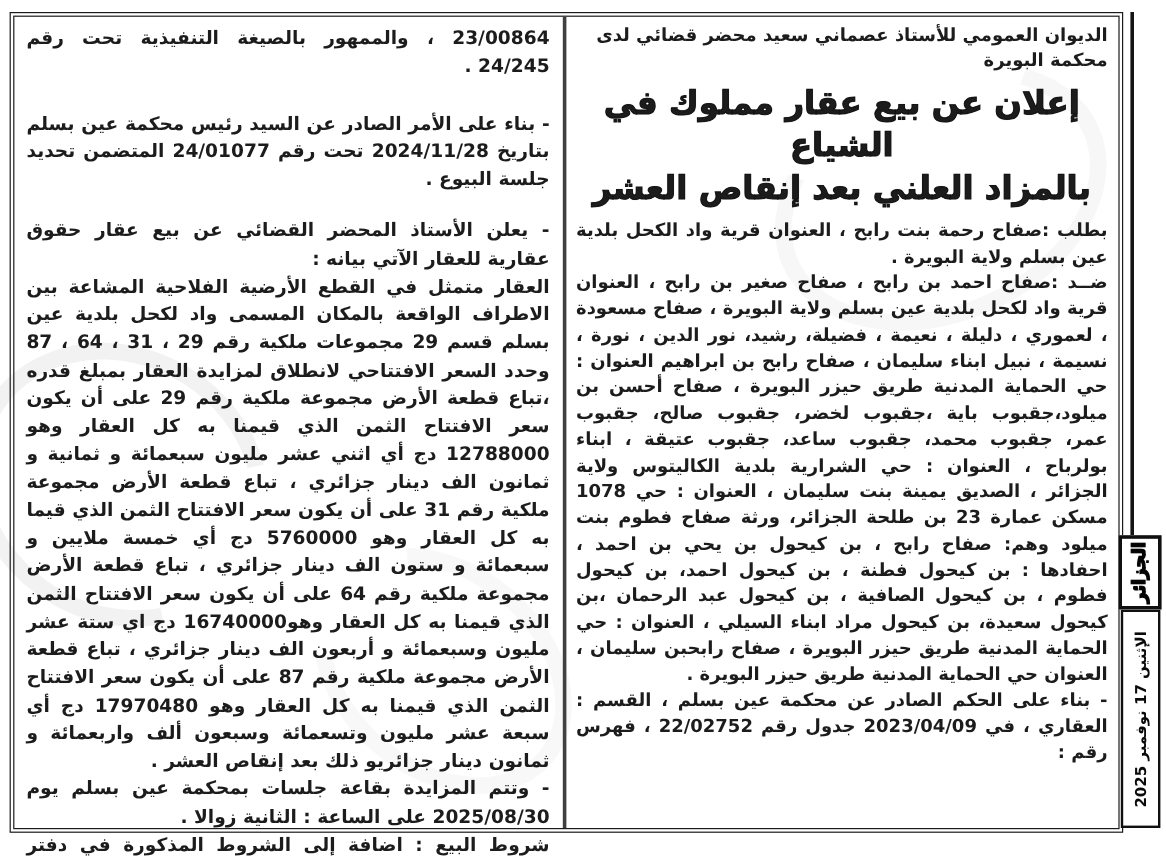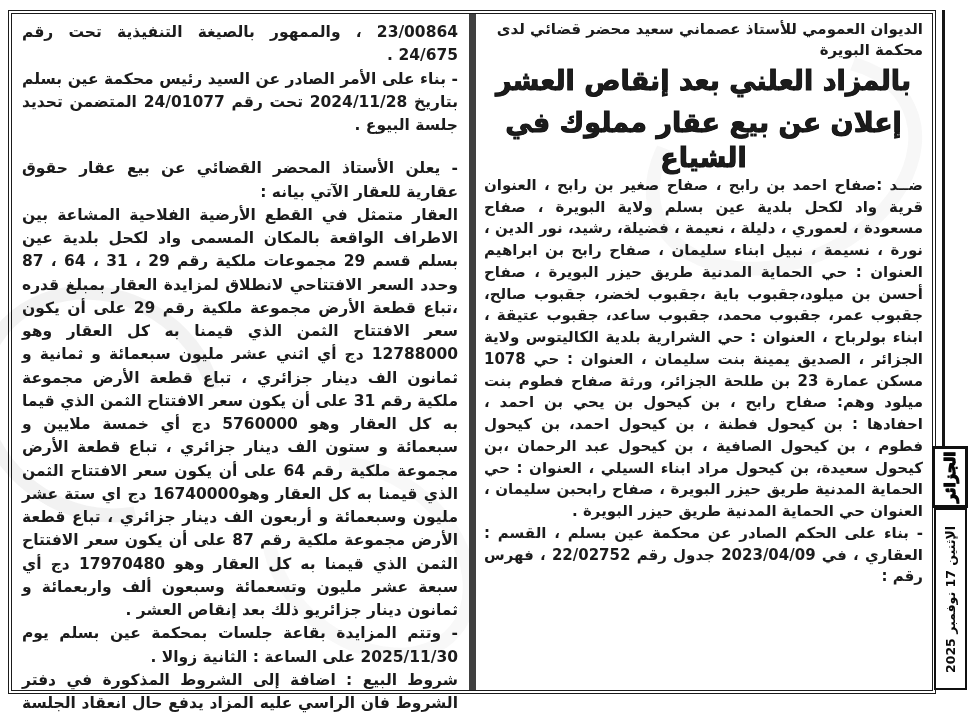--- a/index.html
+++ b/index.html
@@ -11,32 +11,32 @@
   .wm{position:absolute;border:14px solid #e9e9e9;border-radius:50%;opacity:.55;pointer-events:none;}
   .wm1{left:-30px;top:290px;width:230px;height:200px;transform:rotate(32deg);border-right-color:transparent;}
   .wm2{left:640px;top:60px;width:260px;height:180px;transform:rotate(-24deg);opacity:.35;border-top-color:transparent;}
   .wm3{left:250px;top:470px;width:210px;height:150px;transform:rotate(40deg);opacity:.3;border-left-color:transparent;}
 
   .frame{
     position:absolute;left:8px;top:10px;width:928px;height:684px;box-sizing:border-box;
     border:4px double #1b1b1b;display:flex;flex-direction:row;direction:rtl;background:transparent;
   }
   .col{box-sizing:border-box;}
-  .col-right{width:463px;padding:5px 9px 4px 8px;border-left:7px solid #404040;}
+  .col-right{width:463px;padding:5px 9px 4px 8px;border-left:3px solid #404040;}
   .col-left{flex:1;padding:7px 11px 4px 10px;}
 
   .office{margin:0;font-size:15px;font-weight:bold;line-height:1.42;text-align:right;}
   .title{
     margin:7px 0 0 0;font-size:27px;font-weight:bold;text-align:center;line-height:1.3;
     letter-spacing:-0.5px;-webkit-text-stroke:0.9px #141414;text-shadow:0 0 0.6px #141414;
   }
   .title2{margin-top:1px;margin-bottom:7px;}
   .body{margin:0;font-size:15px;font-weight:bold;line-height:1.45;text-align:justify;}
   .col-left .body{font-size:15.5px;line-height:1.5;}
-  .gap-b{margin-bottom:17px;}
+  .gap-b{margin-bottom:17px;margin-top:24px;}
   .gap-t{margin-top:20px;}
 
   
   .edge-rule{position:absolute;left:942px;top:10px;width:3px;height:436px;background:#151515;}
   .masthead{
     position:absolute;left:932px;top:446px;width:36px;height:62px;box-sizing:border-box;
     border:3px solid #101010;background:#ffffff;display:flex;align-items:center;justify-content:center;overflow:hidden;
   }
   .masthead .vert{
     transform:rotate(-90deg);white-space:nowrap;font-size:15px;font-weight:bold;color:#050505;
@@ -54,32 +54,33 @@
 <div class="page">
 
   <div class="wm wm1"></div>
   <div class="wm wm2"></div>
   <div class="wm wm3"></div>
 
   <div class="frame">
 
     <div class="col col-right">
       <p class="office">الديوان العمومي للأستاذ عصماني سعيد محضر قضائي لدى محكمة البويرة</p>
+      <h1 class="title">إعلان عن بيع عقار مملوك في الشياع</h1>
       <h1 class="title title2">بالمزاد العلني بعد إنقاص العشر</h1>
-      <h1 class="title">إعلان عن بيع عقار مملوك في الشياع</h1>
+      <p class="body">بطلب :صفاح رحمة بنت رابح ، العنوان قرية واد الكحل بلدية عين بسلم ولاية البويرة .</p>
       <p class="body">ضــد :صفاح احمد بن رابح ، صفاح صغير بن رابح ، العنوان قرية واد لكحل بلدية عين بسلم ولاية البويرة ، صفاح مسعودة ، لعموري ، دليلة ، نعيمة ، فضيلة، رشيد، نور الدين ، نورة ، نسيمة ، نبيل ابناء سليمان ، صفاح رابح بن ابراهيم العنوان : حي الحماية المدنية طريق حيزر البويرة ، صفاح أحسن بن ميلود،جقبوب باية ،جقبوب لخضر، جقبوب صالح، جقبوب عمر، جقبوب محمد، جقبوب ساعد، جقبوب عتيقة ، ابناء بولرباح ، العنوان : حي الشرارية بلدية الكاليتوس ولاية الجزائر ، الصديق يمينة بنت سليمان ، العنوان : حي 1078 مسكن عمارة 23 بن طلحة الجزائر، ورثة صفاح فطوم بنت ميلود وهم: صفاح رابح ، بن كيحول بن يحي بن احمد ، احفادها : بن كيحول فطنة ، بن كيحول احمد، بن كيحول فطوم ، بن كيحول الصافية ، بن كيحول عبد الرحمان ،بن كيحول سعيدة، بن كيحول مراد ابناء السيلي ، العنوان : حي الحماية المدنية طريق حيزر البويرة ، صفاح رابحبن سليمان ، العنوان حي الحماية المدنية طريق حيزر البويرة .</p>
       <p class="body">- بناء على الحكم الصادر عن محكمة عين بسلم ، القسم : العقاري ، في 2023/04/09 جدول رقم 22/02752 ، فهرس رقم :</p>
     </div>
 
     <div class="col col-left">
-      <p class="body">23/00864 ، والممهور بالصيغة التنفيذية تحت رقم 24/675 .</p>
+      <p class="body">23/00864 ، والممهور بالصيغة التنفيذية تحت رقم 24/245 .</p>
       <p class="body gap-b">- بناء على الأمر الصادر عن السيد رئيس محكمة عين بسلم بتاريخ 2024/11/28 تحت رقم 24/01077 المتضمن تحديد جلسة البيوع .</p>
       <p class="body gap-t">- يعلن الأستاذ المحضر القضائي عن بيع عقار حقوق عقارية للعقار الآتي بيانه :</p>
       <p class="body">العقار متمثل في القطع الأرضية الفلاحية المشاعة بين الاطراف الواقعة بالمكان المسمى واد لكحل بلدية عين بسلم قسم 29 مجموعات ملكية رقم 29 ، 31 ، 64 ، 87 وحدد السعر الافتتاحي لانطلاق لمزايدة العقار بمبلغ قدره ،تباع قطعة الأرض مجموعة ملكية رقم 29 على أن يكون سعر الافتتاح الثمن الذي قيمنا به كل العقار وهو 12788000 دج أي اثني عشر مليون سبعمائة و ثمانية و ثمانون الف دينار جزائري ، تباع قطعة الأرض مجموعة ملكية رقم 31 على أن يكون سعر الافتتاح الثمن الذي قيما به كل العقار وهو 5760000 دج أي خمسة ملايين و سبعمائة و ستون الف دينار جزائري ، تباع قطعة الأرض مجموعة ملكية رقم 64 على أن يكون سعر الافتتاح الثمن الذي قيمنا به كل العقار وهو16740000 دج اي ستة عشر مليون وسبعمائة و أربعون الف دينار جزائري ، تباع قطعة الأرض مجموعة ملكية رقم 87 على أن يكون سعر الافتتاح الثمن الذي قيمنا به كل العقار وهو 17970480 دج أي سبعة عشر مليون وتسعمائة وسبعون ألف واربعمائة و ثمانون دينار جزائريو ذلك بعد إنقاص العشر .</p>
-      <p class="body">- وتتم المزايدة بقاعة جلسات بمحكمة عين بسلم يوم 2025/11/30 على الساعة : الثانية زوالا .</p>
+      <p class="body">- وتتم المزايدة بقاعة جلسات بمحكمة عين بسلم يوم 2025/08/30 على الساعة : الثانية زوالا .</p>
       <p class="body">شروط البيع : اضافة إلى الشروط المذكورة في دفتر الشروط فان الراسي عليه المزاد يدفع حال انعقاد الجلسة 1/5 خمس الثمن والمصاريف و الرسوم المستحقة ويدفع المبلغ المتبقي في أجل اقصاه ثمانية أيام بامانة ضبط المحكمة وللاطلاع على دفتر الشروط يرجى الاتصال بمكتب المحضر القضائي أو أمانة ضبط محكمة عين بسلم .</p>
 
     </div>
 
   </div>
 
   <div class="edge-rule"></div>
 
   <div class="masthead">
     <span class="vert">الجزائر</span>

